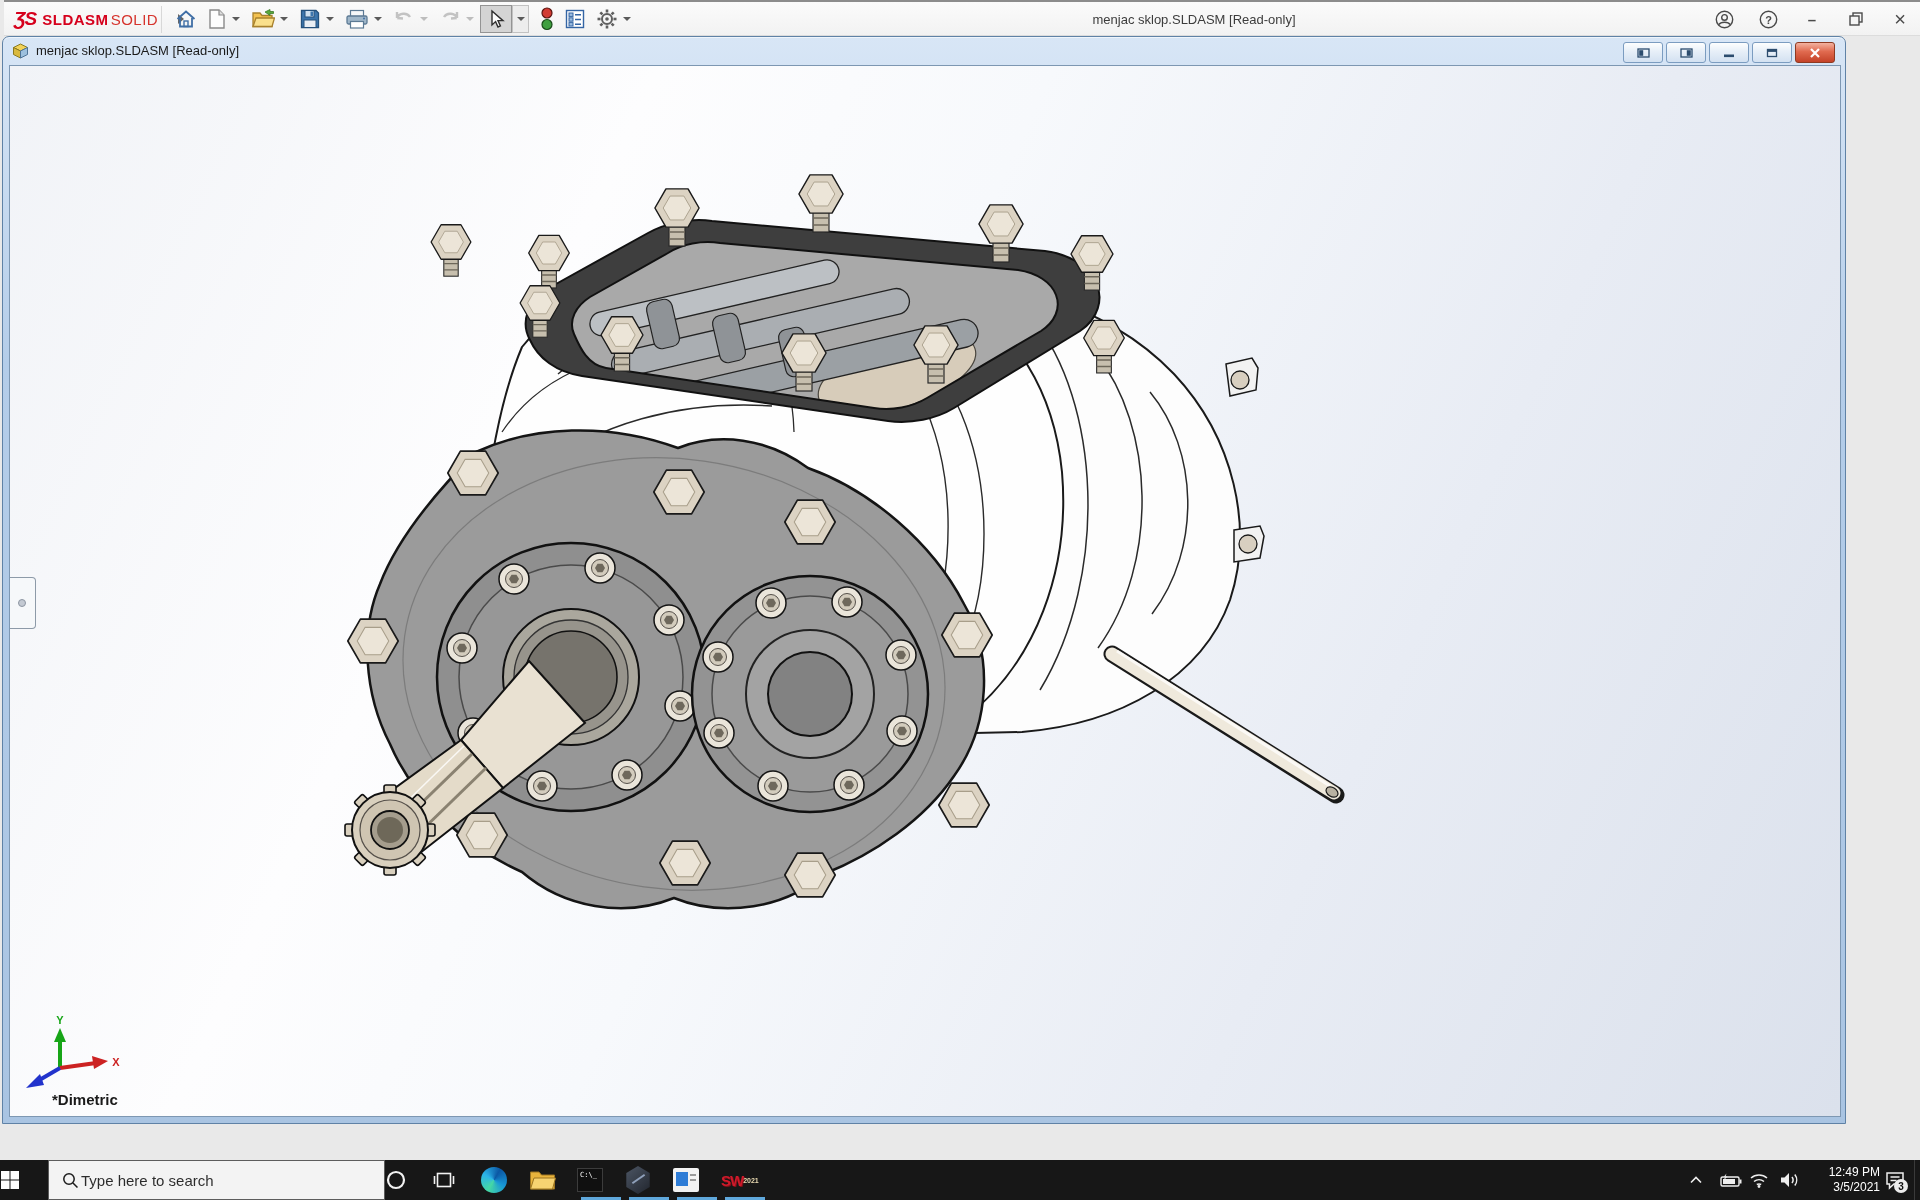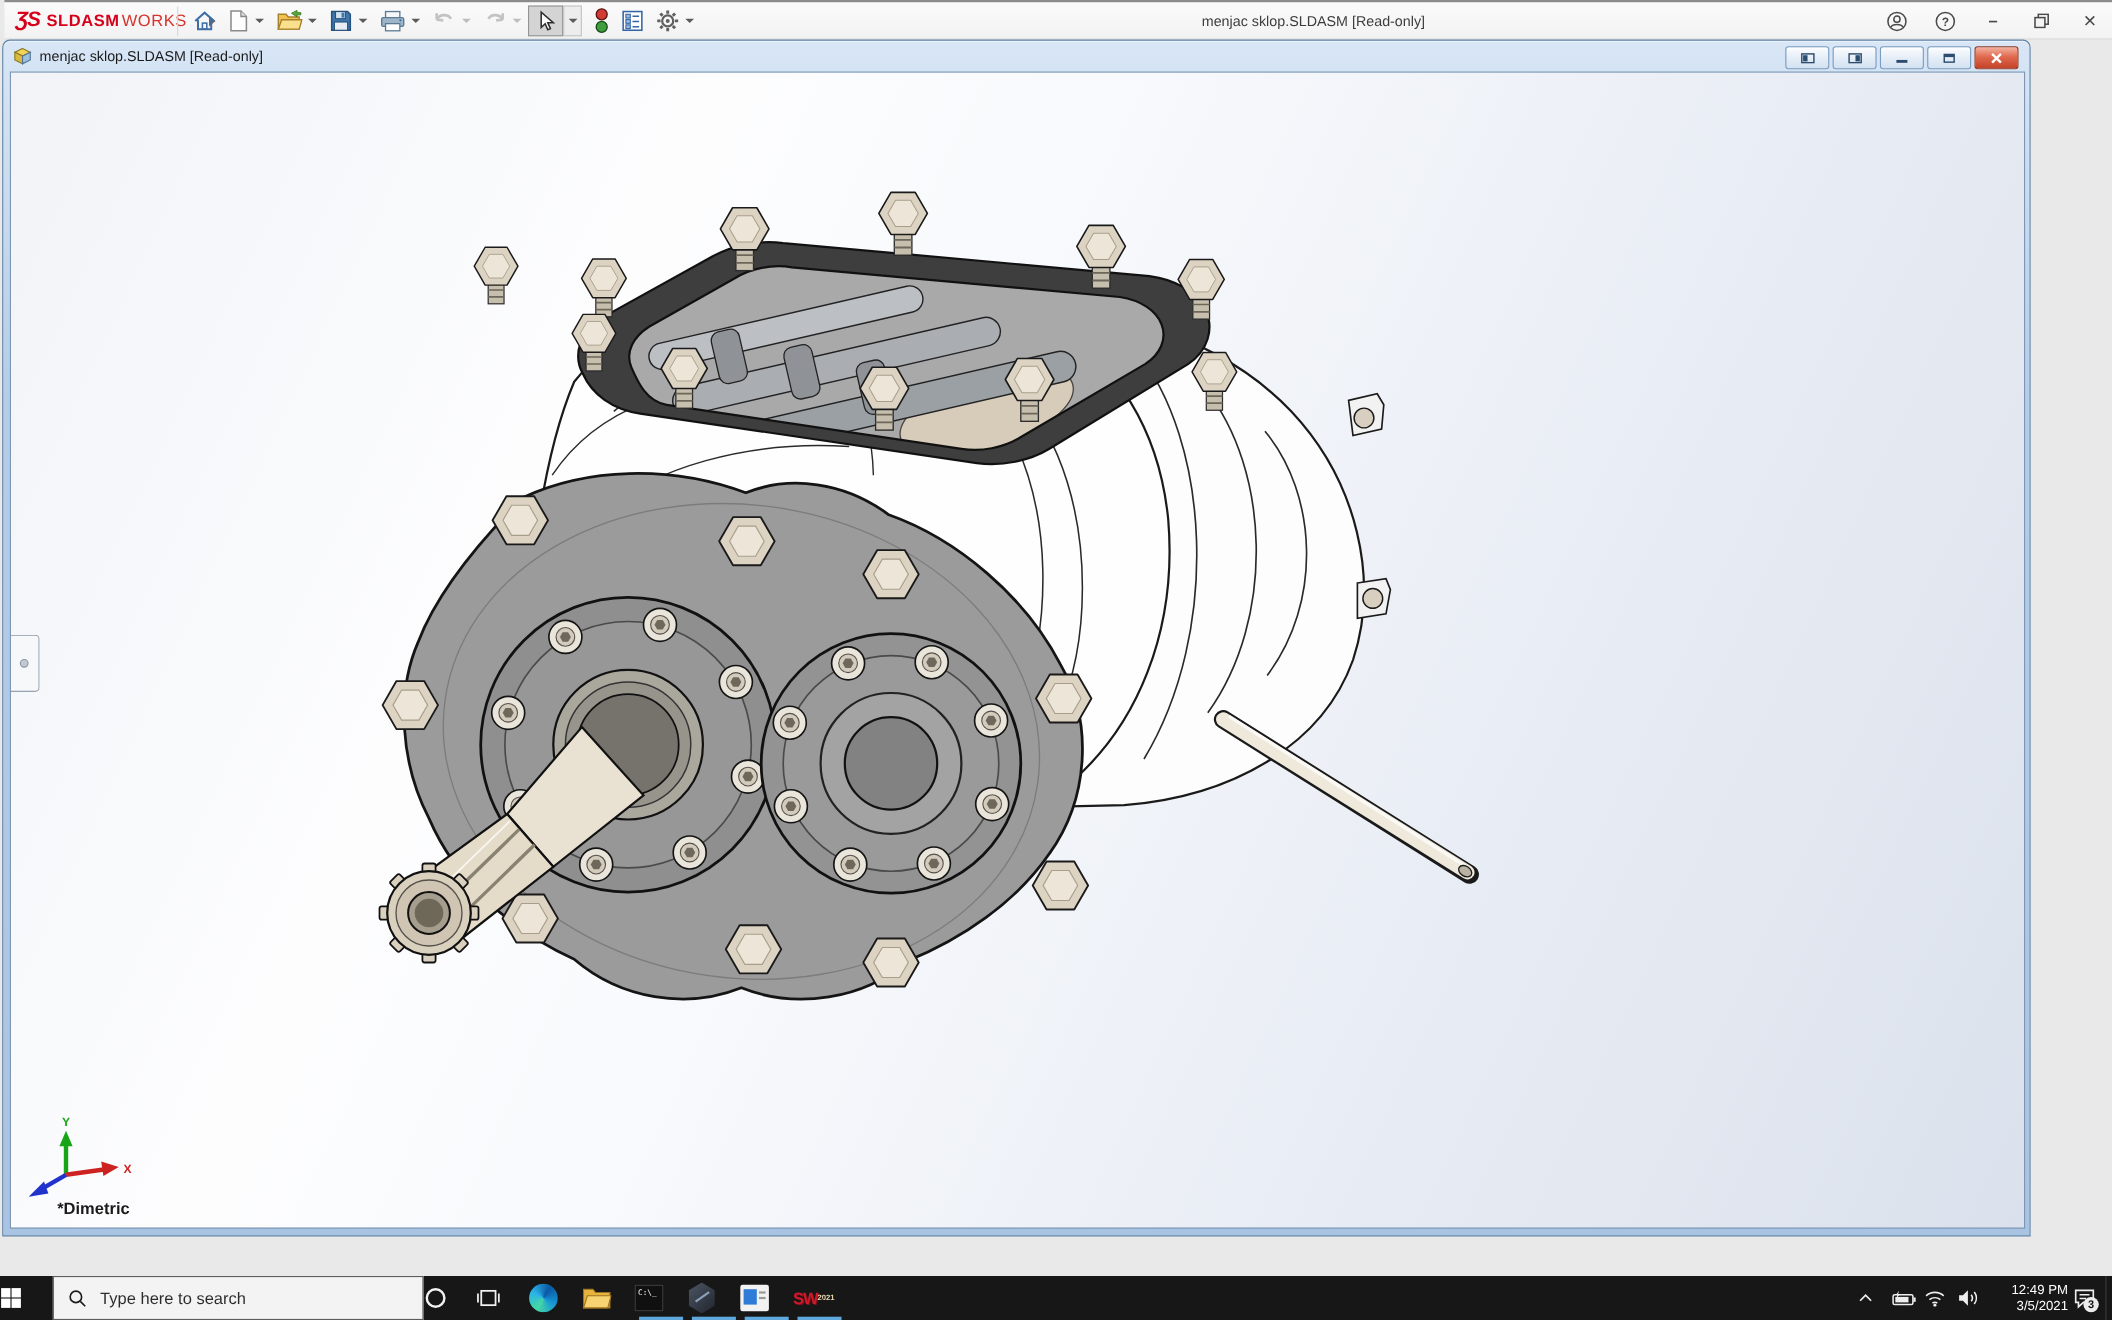--- a/index.html
+++ b/index.html
@@ -56,21 +56,21 @@
     background:#c3c9d2;border:1px solid #8d96a2;box-sizing:border-box;}
 
   .view-label{position:absolute;left:14px;top:1025px;font-size:15px;font-weight:bold;color:#1a1a1a;margin-left:28px;}
   .triad{position:absolute;left:4px;top:946px;}
 
   
   .taskbar{position:absolute;left:0;top:1160px;width:1920px;height:40px;background:#171717;
     display:flex;align-items:stretch;}
   .tb-cell{width:48px;display:flex;align-items:center;position:relative;}
   .searchbox{width:337px;background:#f3f3f3;border:1px solid #5c5c5c;box-sizing:border-box;
-    display:flex;align-items:center;padding-left:13px;gap:10px;}
+    display:flex;align-items:center;padding-left:13px;}
   .searchbox input{border:none;outline:none;background:transparent;font-size:15px;color:#1b1b1b;
     font-family:"Liberation Sans",sans-serif;width:260px;}
   .searchbox input::placeholder{color:#1b1b1b;opacity:.92;}
   .runline{position:absolute;left:50%;bottom:0;transform:translateX(-50%);width:40px;height:3px;background:#5fa8dc;}
   .edge-ball{width:26px;height:26px;border-radius:50%;background:#1b9de2;
     background-image:conic-gradient(from 210deg,#45d8a4,#2bb3e8,#0b57a4,#1796d6,#45d8a4);}
   .hexapp{width:26px;height:28px;background:linear-gradient(135deg,#4d5766,#20242c);
     clip-path:polygon(50% 0,95% 25%,95% 75%,50% 100%,5% 75%,5% 25%);position:relative;}
   .hexapp:after{content:"";position:absolute;left:6px;top:12px;width:15px;height:2px;background:#8fa0ba;transform:rotate(-35deg);}
   .winapp{width:26px;height:24px;background:#f2f2f2;border-radius:2px;position:relative;}
@@ -92,21 +92,21 @@
   .desk-sliver{width:5px;border-left:1px solid #3a3a3a;}
   svg text{font-family:"Liberation Sans",sans-serif;}
 </style>
 </head>
 <body>
 
 <div class="titlebar">
   <div class="brand">
     <span class="glyph">ƷS</span>
     <span class="bold">SLDASM</span>
-    <span class="light">WORKS</span>
+    <span class="light">SOLID</span>
     <span class="brand-expand"></span>
   </div>
   <div class="brand-sep"></div>
 
   <div class="tb-icons">
     <div class="tbtn">
       <svg width="22" height="22" viewBox="0 0 22 22">
         <path d="M2.5 11 L11 3.5 L19.5 11" fill="none" stroke="#3f6ea5" stroke-width="1.8"></path>
         <path d="M5 10 V18.5 H17 V10" fill="none" stroke="#3f6ea5" stroke-width="1.8"></path>
         <rect x="9" y="13" width="4" height="5.5" fill="none" stroke="#3f6ea5" stroke-width="1.4"></rect>

